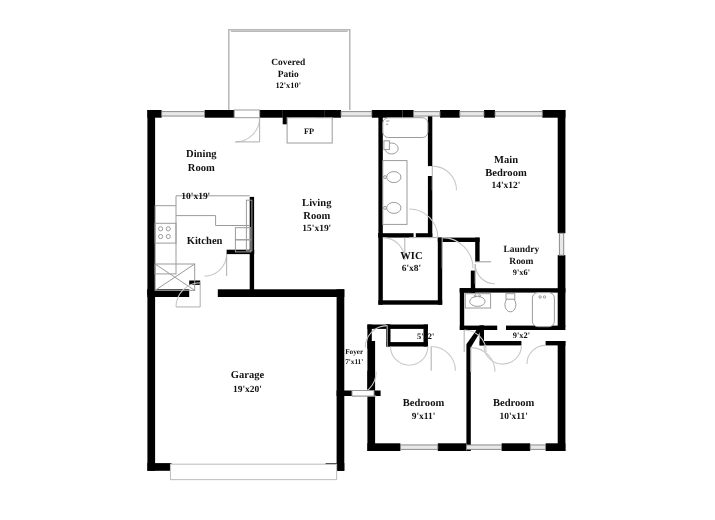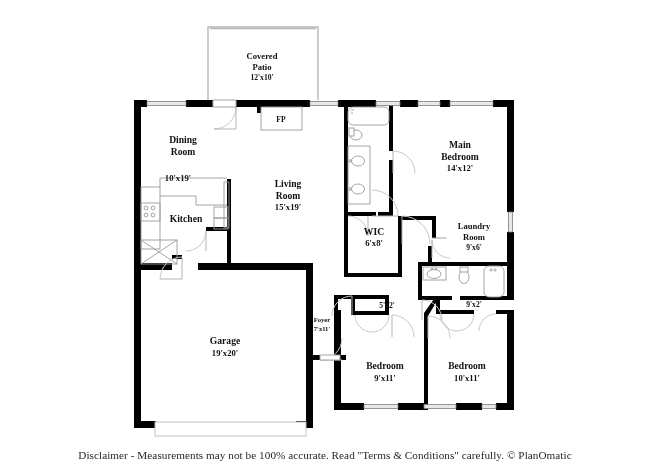--- a/index.html
+++ b/index.html
@@ -333,15 +333,14 @@
 
       <text class="roomlabel lbl-8" x="387" y="308">5'x2'</text>
 
       <text class="roomlabel lbl-8" x="474" y="307">9'x2'</text>
 
       <text class="roomlabel lbl-8" x="281" y="122">FP</text>
     </g>
 
   </svg>
 
-  <div class="disclaimer">Disclaimer - Measurements may not be 100% accurate. Read "Terms &amp; Conditions" carefully. © PlanOmatic</div>
 
 </div>
 
 </body></html>

